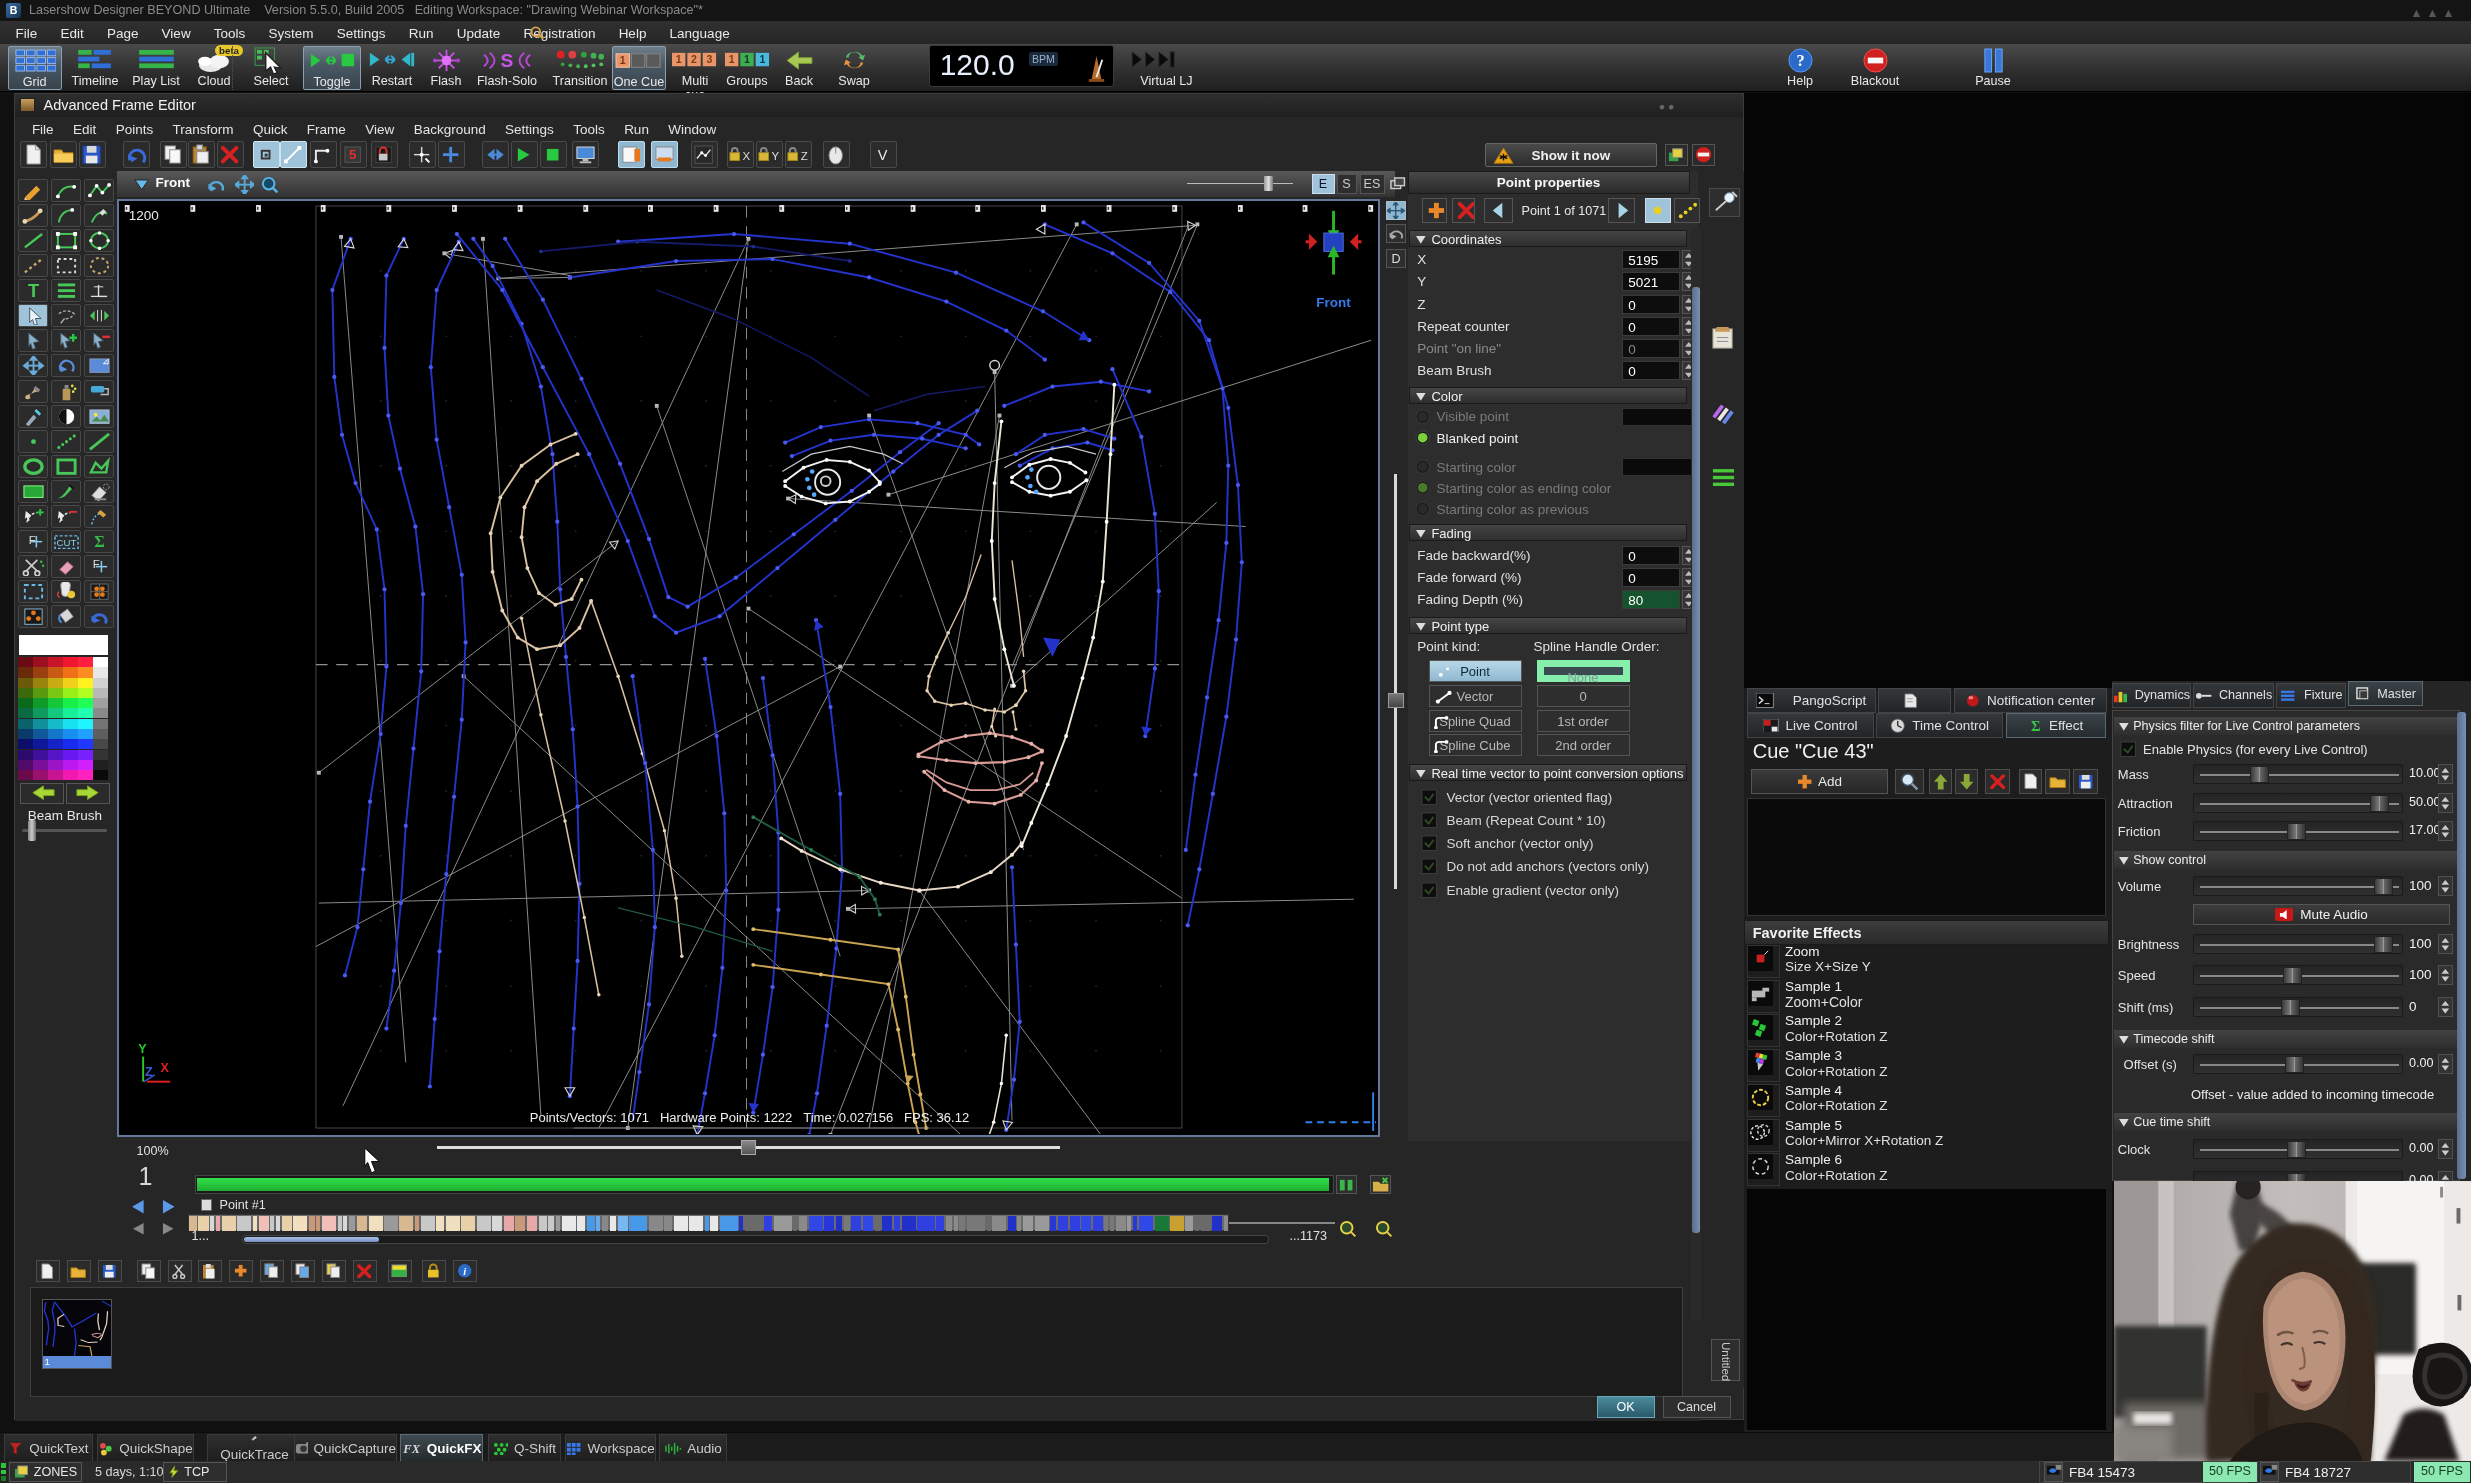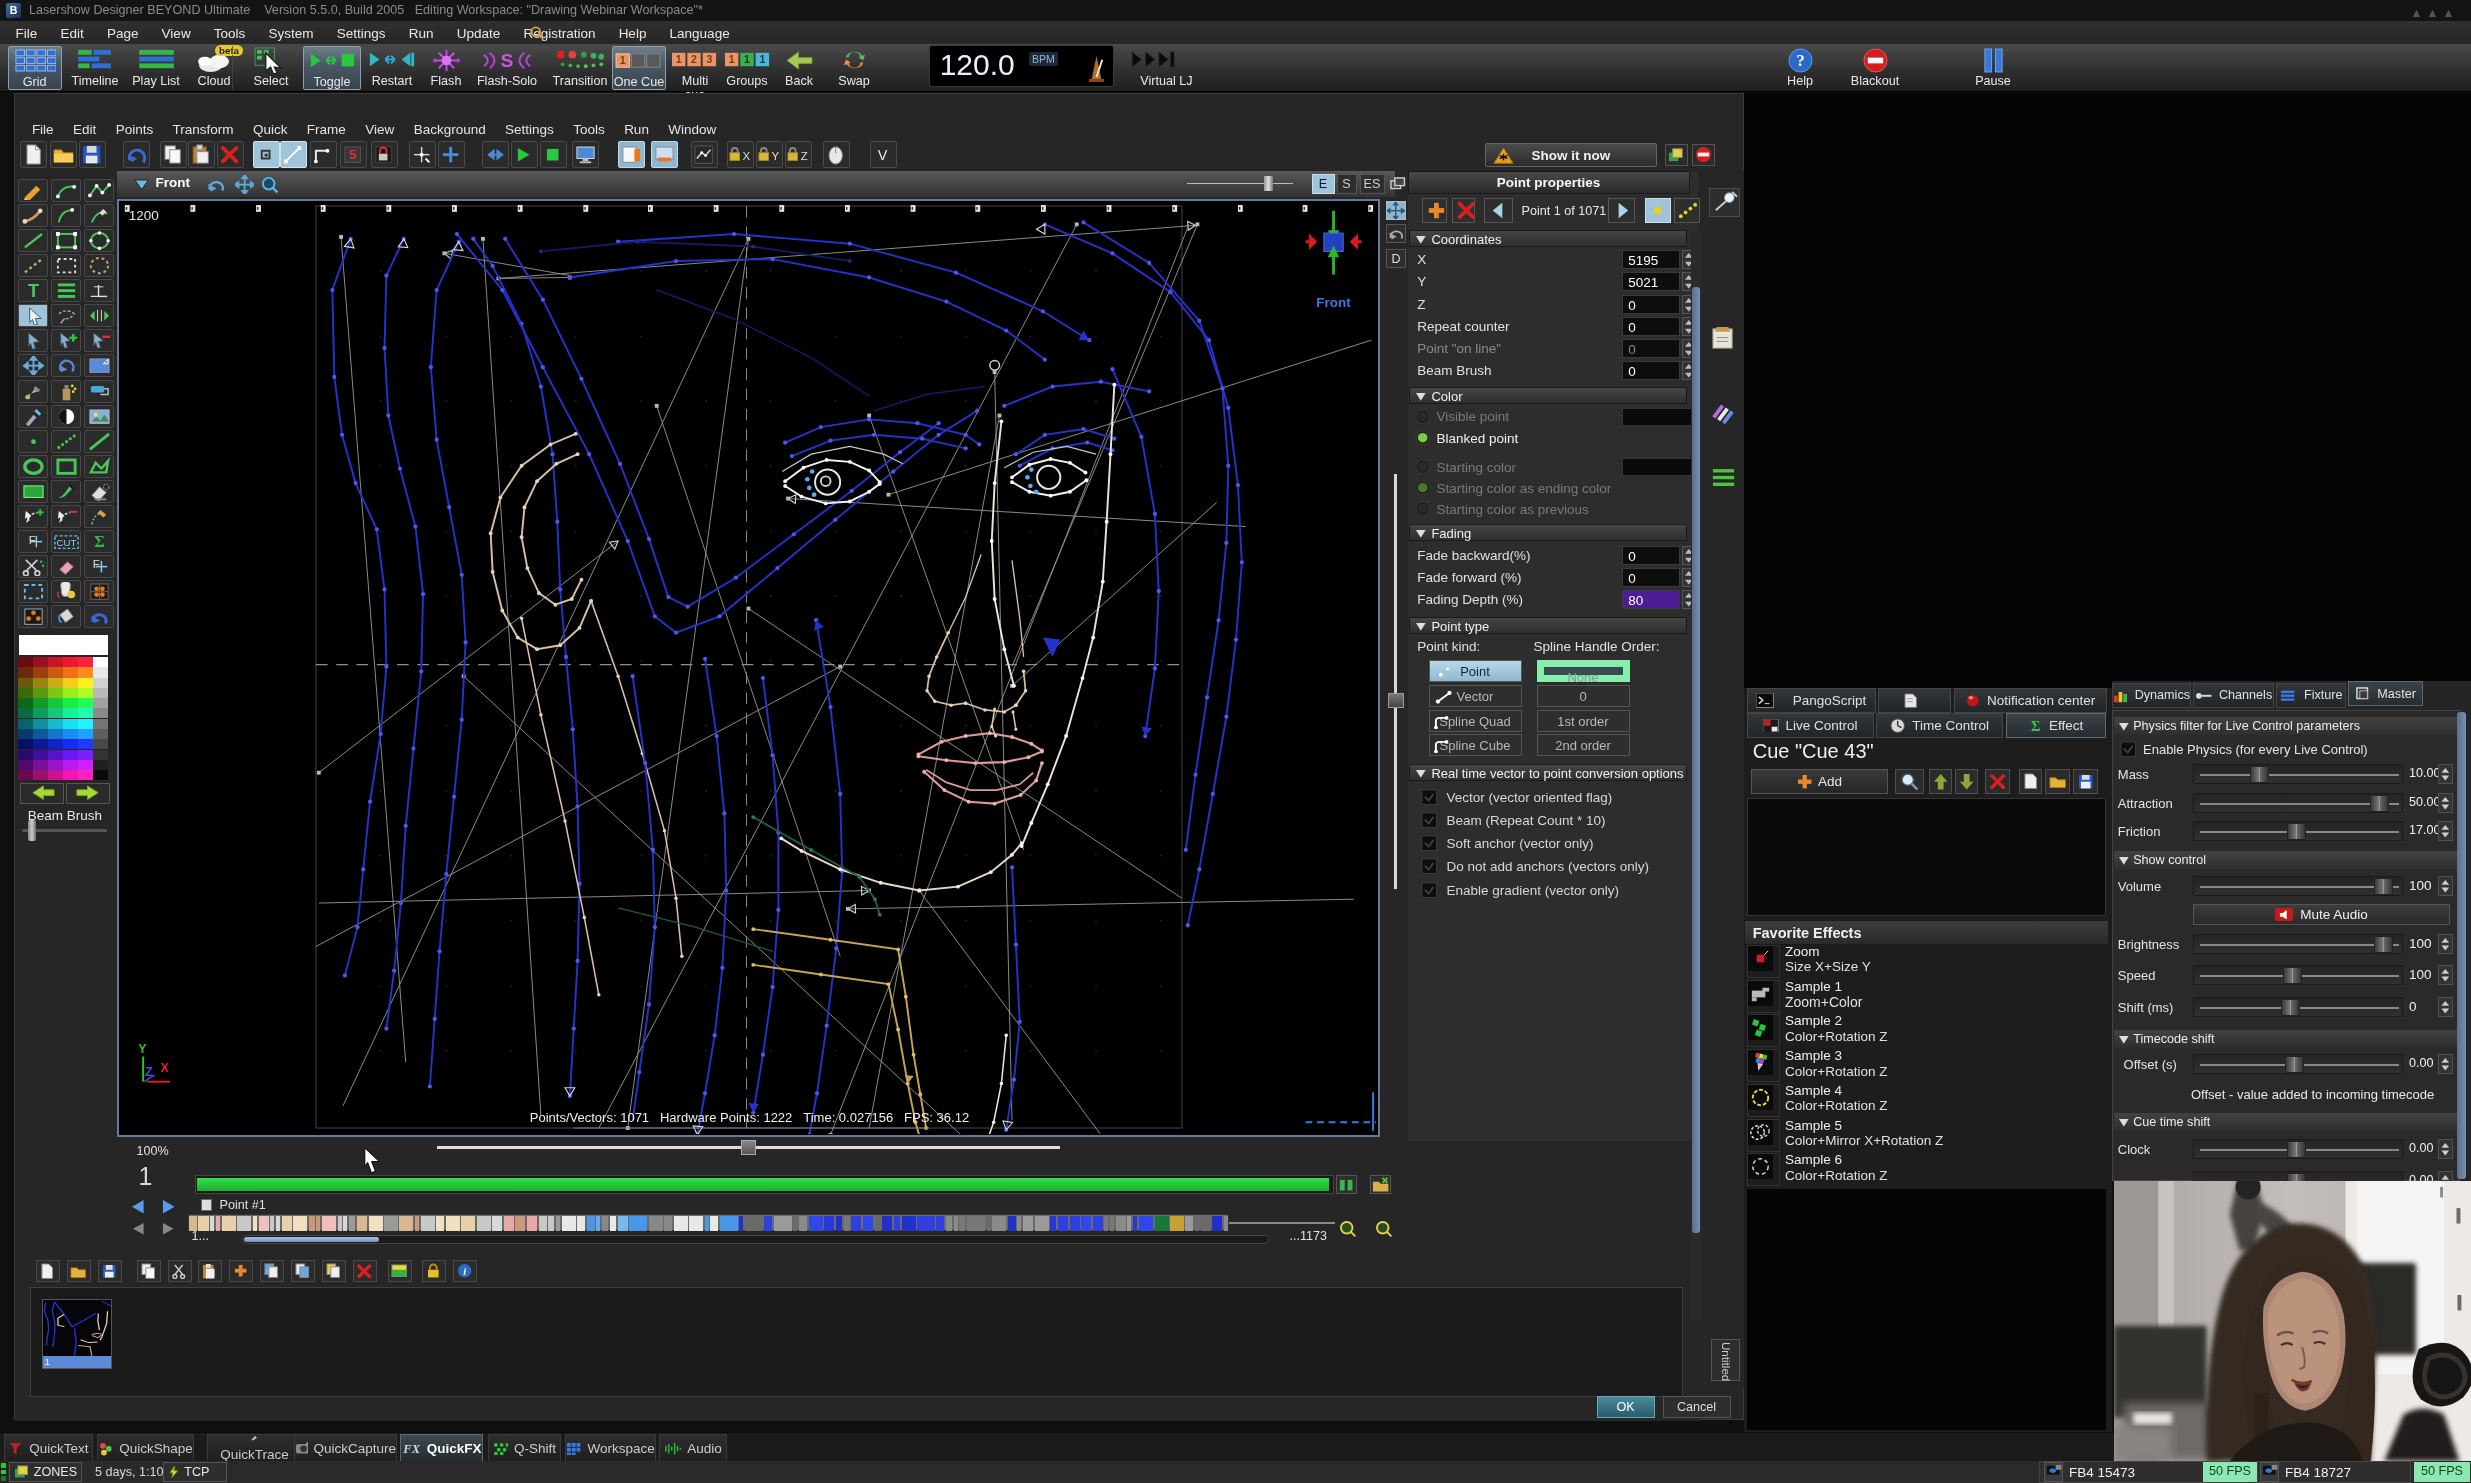--- a/index.html
+++ b/index.html
@@ -300,20 +300,25 @@
     <div class="ic">
           <svg width="23" height="27" viewBox="0 0 24 28">
             <rect x="3" y="2" width="7" height="24" fill="#3a78d8" stroke="#6aa8f8" stroke-width="1"></rect>
             <rect x="14" y="2" width="7" height="24" fill="#3a78d8" stroke="#6aa8f8" stroke-width="1"></rect>
           </svg>
         </div>
     <div class="lb">Pause</div>
   </div>
 </div>
   <div class="abs" id="fe">
+      <div class="abs" id="fe-title">
+  <div class="abs" style="left:5.8px;top:3.9px;width:14.5px;height:14.5px;background:linear-gradient(#c8a060,#7a5a28);border:1px solid #222;"></div>
+  <div class="abs" style="left:29px;top:2.9px;font-size:14.5px;color:#f0f0f0;">Advanced Frame Editor</div>
+  <div class="abs" style="right:68px;top:5.8px;color:#666;font-size:10.6px;">●&nbsp;●</div>
+</div>
       <div class="abs" id="fe-menu">
   <div class="abs" style="left:7.7px;top:2.9px;"><span class="menu-item" style="padding:1.9px 9.7px;">File</span><span class="menu-item" style="padding:1.9px 9.7px;">Edit</span><span class="menu-item" style="padding:1.9px 9.7px;">Points</span><span class="menu-item" style="padding:1.9px 9.7px;">Transform</span><span class="menu-item" style="padding:1.9px 9.7px;">Quick</span><span class="menu-item" style="padding:1.9px 9.7px;">Frame</span><span class="menu-item" style="padding:1.9px 9.7px;">View</span><span class="menu-item" style="padding:1.9px 9.7px;">Background</span><span class="menu-item" style="padding:1.9px 9.7px;">Settings</span><span class="menu-item" style="padding:1.9px 9.7px;">Tools</span><span class="menu-item" style="padding:1.9px 9.7px;">Run</span><span class="menu-item" style="padding:1.9px 9.7px;">Window</span></div>
 </div>
       <div class="abs" id="fe-toolbar">
         <div class="fico" style="left:5.8px;">
           <svg width="19.3" height="21" viewBox="0 0 20 22">
             <path d="M3 1 h9 l5 5 v15 h-14 Z" fill="#f0f0f0" stroke="#888"></path>
             <path d="M12 1 v5 h5" fill="none" stroke="#999"></path>
           </svg>
         </div>
@@ -1854,21 +1859,21 @@
           </svg></div>
         <span class="abs" style="left:9.7px;top:399px;font-size:13.5px;color:#e0e0e0;white-space:nowrap;">Fade forward (%)</span>
         <div class="abs" style="left:214px;top:397px;width:58px;height:19.3px;background:#0d0d0d;border:1px solid #3a3a3a;">
           <span class="abs" style="left:5.8px;top:1.9px;font-size:13.5px;color:#fff;">0</span>
         </div>
         <div class="abs" style="left:274px;top:397px;width:13.5px;height:19.3px;background:#333;border:1px solid #555;"><svg width="11.6" height="17.4" viewBox="0 0 12 18">
             <path d="M6 2 l4 5 h-8 Z" fill="#bbb"></path>
             <path d="M6 16 l4 -5 h-8 Z" fill="#bbb"></path>
           </svg></div>
         <span class="abs" style="left:9.7px;top:421px;font-size:13.5px;color:#e0e0e0;white-space:nowrap;">Fading Depth (%)</span>
-        <div class="abs" style="left:214px;top:419px;width:58px;height:19.3px;background:#4c1d95;border:1px solid #3a3a3a;">
+        <div class="abs" style="left:214px;top:419px;width:58px;height:19.3px;background:#14532d;border:1px solid #3a3a3a;">
           <span class="abs" style="left:5.8px;top:1.9px;font-size:13.5px;color:#fff;">80</span>
         </div>
         <div class="abs" style="left:274px;top:419px;width:13.5px;height:19.3px;background:#333;border:1px solid #555;"><svg width="11.6" height="17.4" viewBox="0 0 12 18">
             <path d="M6 2 l4 5 h-8 Z" fill="#bbb"></path>
             <path d="M6 16 l4 -5 h-8 Z" fill="#bbb"></path>
           </svg></div>
         <div class="abs" style="left:1.9px;top:446px;width:278px;height:17.4px;background:linear-gradient(#454545,#2e2e2e);border:1px solid #1a1a1a;">
           <svg class="abs" style="left:5.8px;top:4.8px;" width="10.6" height="8.7" viewBox="0 0 11 9">
             <path d="M0 0 h10 l-5 8 Z" fill="#ddd"></path>
           </svg>

